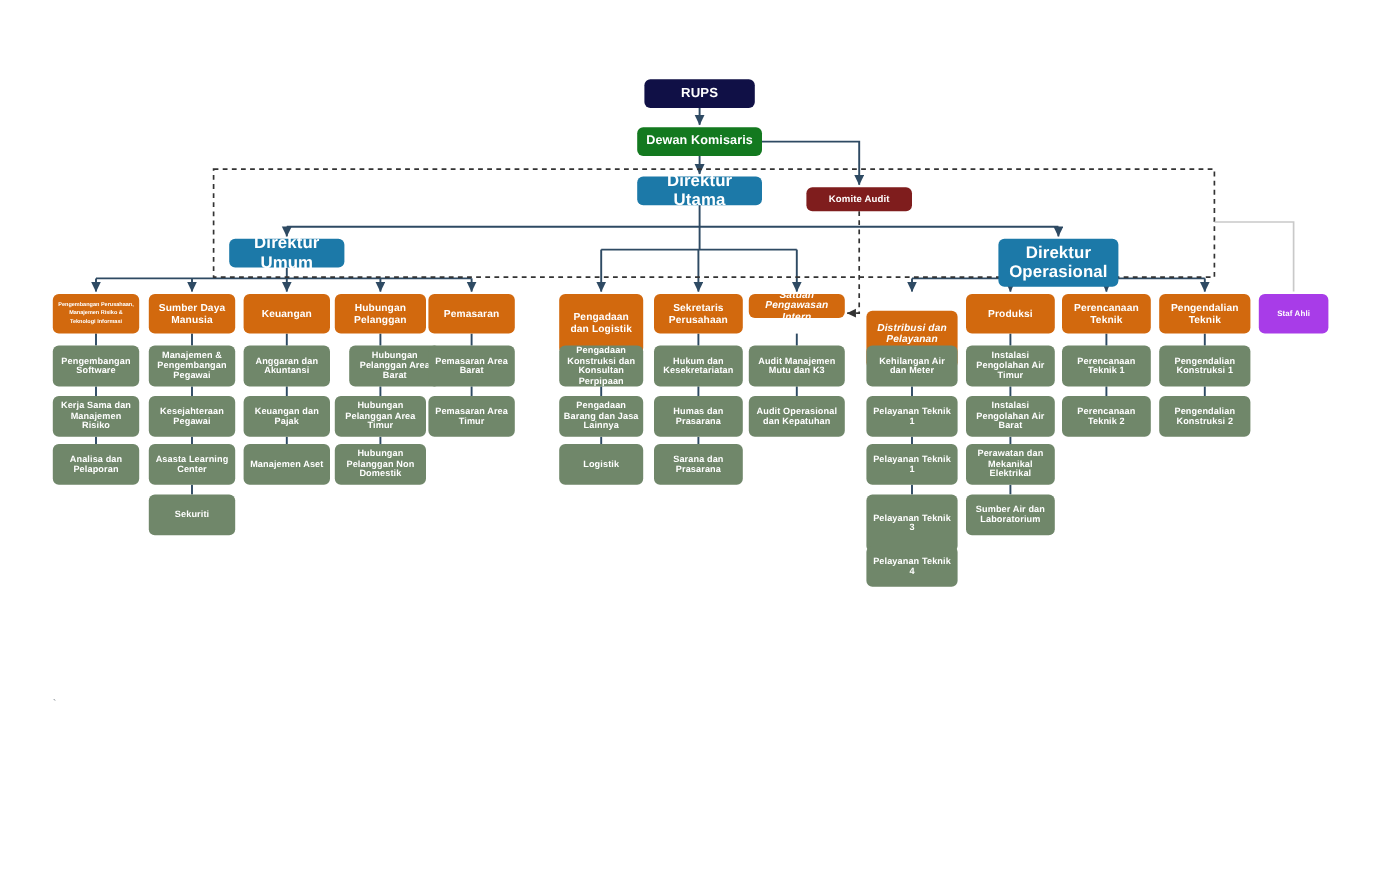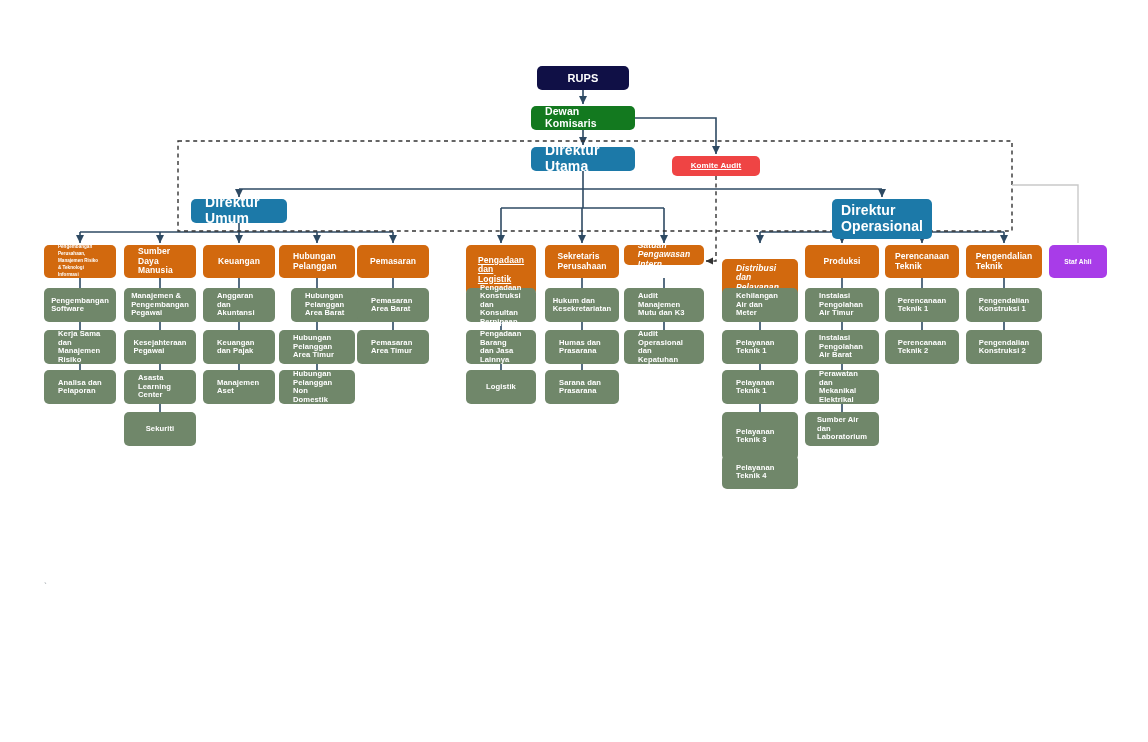--- a/index.html
+++ b/index.html
@@ -11,28 +11,28 @@
   }
   #canvas{position:absolute;left:0;top:0;width:1148px;height:742px;}
   
   #wires{position:absolute;left:0;top:0;width:1148px;height:742px;}
   #nodes{position:absolute;left:0;top:0;width:1148px;height:742px;}
 
   .node{
     position:absolute;box-sizing:border-box;
     border-radius:5px;
     display:flex;align-items:center;justify-content:center;
-    text-align:left;color:#ffffff;font-weight:bold;
-    line-height:1.12;padding:2px 14px;
+    text-align:center;color:#ffffff;font-weight:bold;
+    line-height:1.12;padding:2px 3px;
     letter-spacing:.1px;
   }
   .n-rups{background:#101046;font-size:11px;}
   .n-komisaris{background:#13791f;font-size:10.5px;}
   .n-direktur{background:#1c79a8;font-size:14px;}
-  .n-komite{background:#ef4444;color:#ffffff;font-size:8px;text-decoration:underline;}
+  .n-komite{background:#7f1d1d;color:#ffffff;font-size:8px;}
   .n-div{background:#d2690e;font-size:8.5px;}
   .n-div.tiny{font-size:4.6px;line-height:1.5;letter-spacing:0;}
   .n-sub{background:#70876a;font-size:7.6px;}
   .n-staf{background:#a83ce8;font-size:6.6px;}
 
   .cursor-mark{
     position:absolute;left:44px;top:583px;width:4px;height:7px;
     color:#9aa0a6;font-size:9px;line-height:7px;
   }
 </style>
@@ -158,21 +158,21 @@
       <div class="node n-sub" style="left: 203px; top: 288px; width: 72px; height: 34px;">Anggaran dan Akuntansi</div>
       <div class="node n-sub" style="left: 203px; top: 330px; width: 72px; height: 34px;">Keuangan dan Pajak</div>
       <div class="node n-sub" style="left: 203px; top: 370px; width: 72px; height: 34px;">Manajemen Aset</div>
       <div class="node n-div" style="left: 279px; top: 245px; width: 76px; height: 33px;">Hubungan Pelanggan</div>
       <div class="node n-sub" style="left: 279px; top: 288px; width: 76px; height: 34px; margin-left: 12px;">Hubungan Pelanggan Area Barat</div>
       <div class="node n-sub" style="left: 279px; top: 330px; width: 76px; height: 34px;">Hubungan Pelanggan Area Timur</div>
       <div class="node n-sub" style="left: 279px; top: 370px; width: 76px; height: 34px;">Hubungan Pelanggan Non Domestik</div>
       <div class="node n-div" style="left: 357px; top: 245px; width: 72px; height: 33px;">Pemasaran</div>
       <div class="node n-sub" style="left: 357px; top: 288px; width: 72px; height: 34px;">Pemasaran Area Barat</div>
       <div class="node n-sub" style="left: 357px; top: 330px; width: 72px; height: 34px;">Pemasaran Area Timur</div>
-      <div class="node n-div" style="left: 466px; top: 245px; width: 70px; height: 50px; text-decoration: underline;">Pengadaan dan Logistik</div>
+      <div class="node n-div" style="left: 466px; top: 245px; width: 70px; height: 50px;">Pengadaan dan Logistik</div>
       <div class="node n-sub" style="left: 466px; top: 288px; width: 70px; height: 34px;">Pengadaan Konstruksi dan Konsultan Perpipaan</div>
       <div class="node n-sub" style="left: 466px; top: 330px; width: 70px; height: 34px;">Pengadaan Barang dan Jasa Lainnya</div>
       <div class="node n-sub" style="left: 466px; top: 370px; width: 70px; height: 34px;">Logistik</div>
       <div class="node n-div" style="left: 545px; top: 245px; width: 74px; height: 33px;">Sekretaris Perusahaan</div>
       <div class="node n-sub" style="left: 545px; top: 288px; width: 74px; height: 34px;">Hukum dan Kesekretariatan</div>
       <div class="node n-sub" style="left: 545px; top: 330px; width: 74px; height: 34px;">Humas dan Prasarana</div>
       <div class="node n-sub" style="left: 545px; top: 370px; width: 74px; height: 34px;">Sarana dan Prasarana</div>
       <div class="node n-div" style="left: 624px; top: 245px; width: 80px; height: 20px; font-style: italic;">Satuan Pengawasan Intern</div>
       <div class="node n-sub" style="left: 624px; top: 288px; width: 80px; height: 34px;">Audit Manajemen Mutu dan K3</div>
       <div class="node n-sub" style="left: 624px; top: 330px; width: 80px; height: 34px;">Audit Operasional dan Kepatuhan</div>

